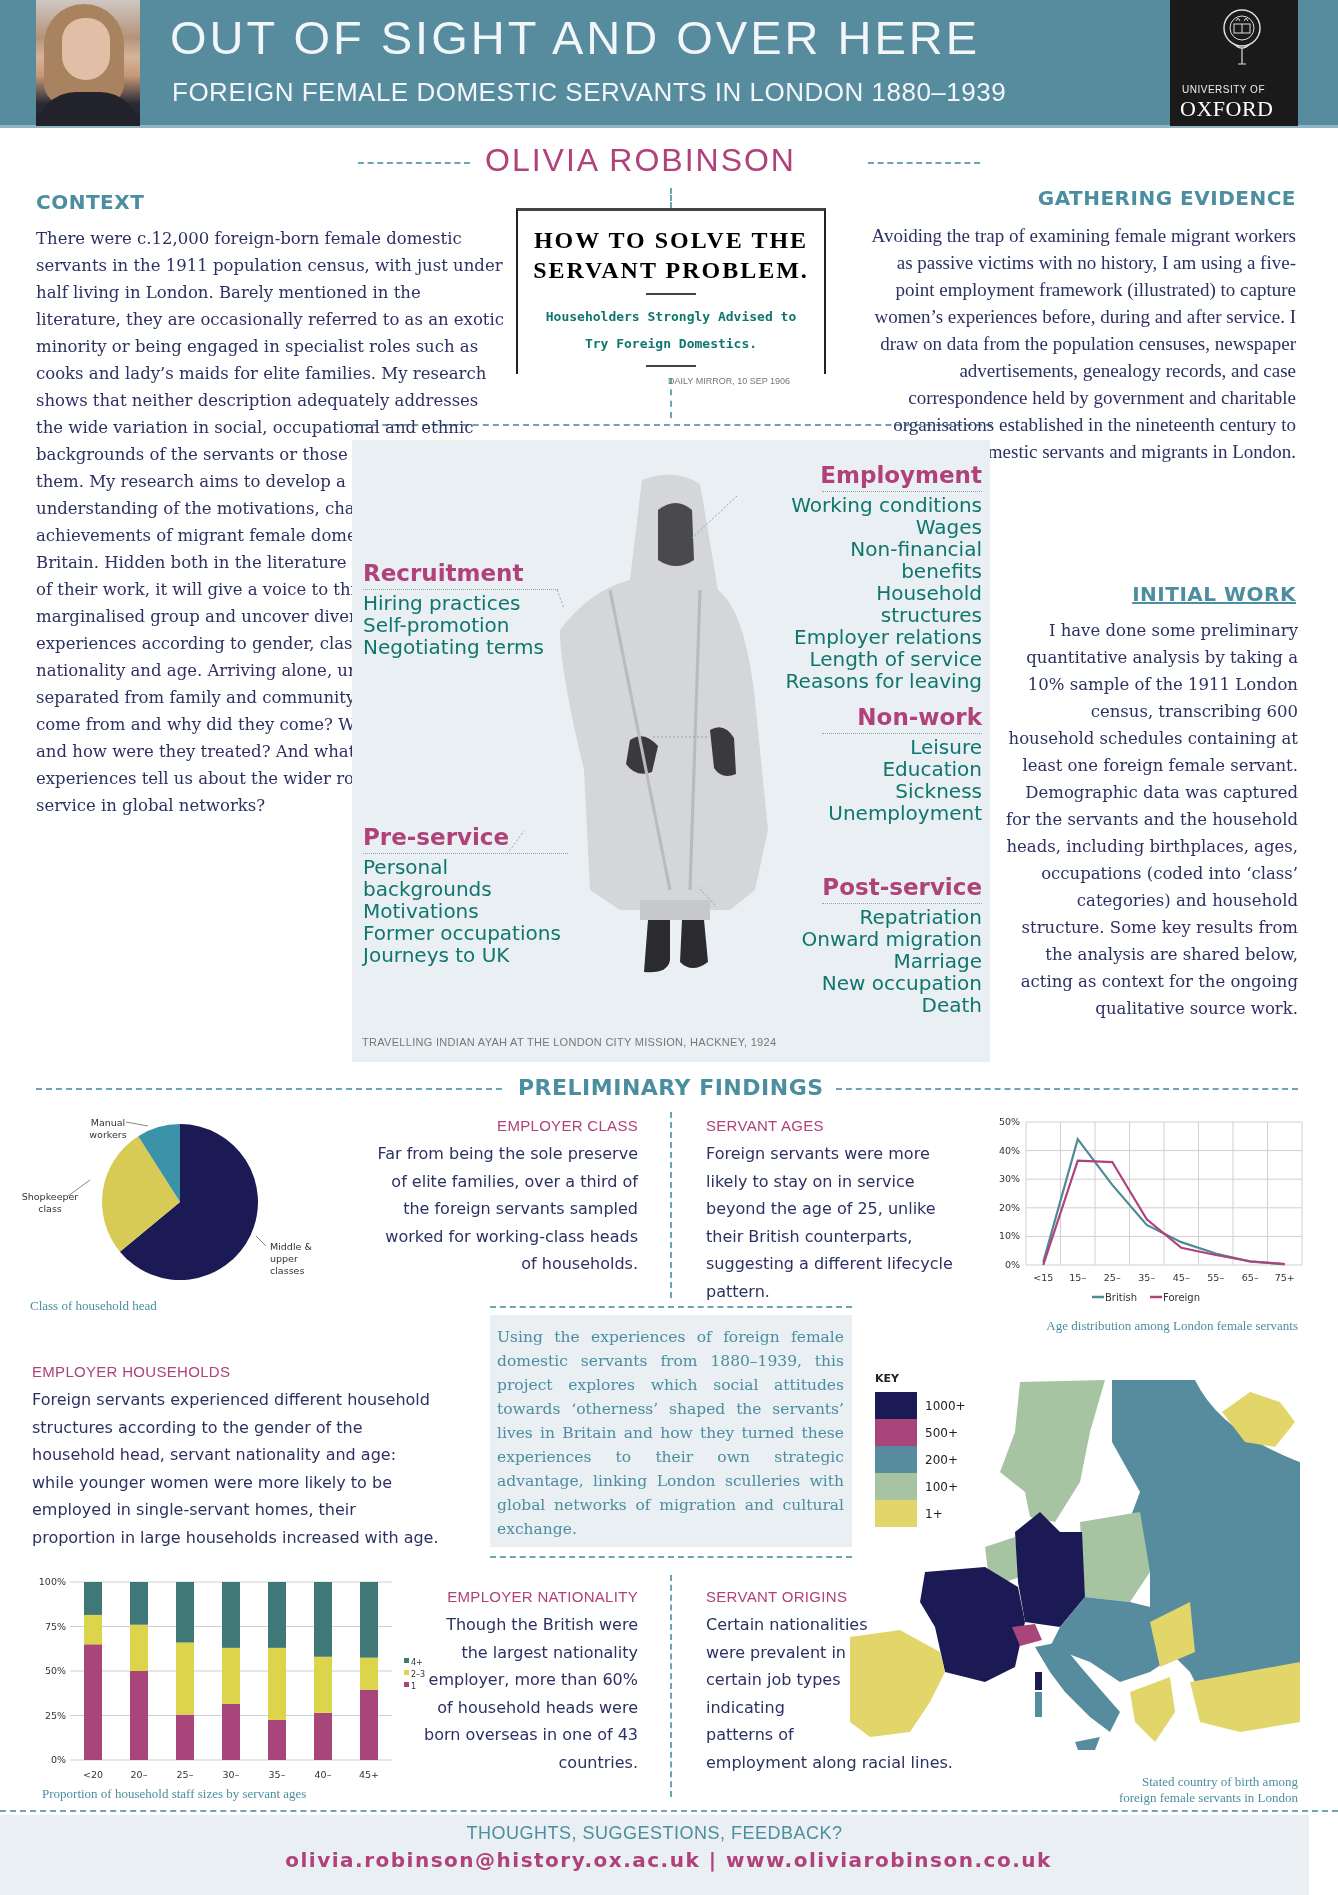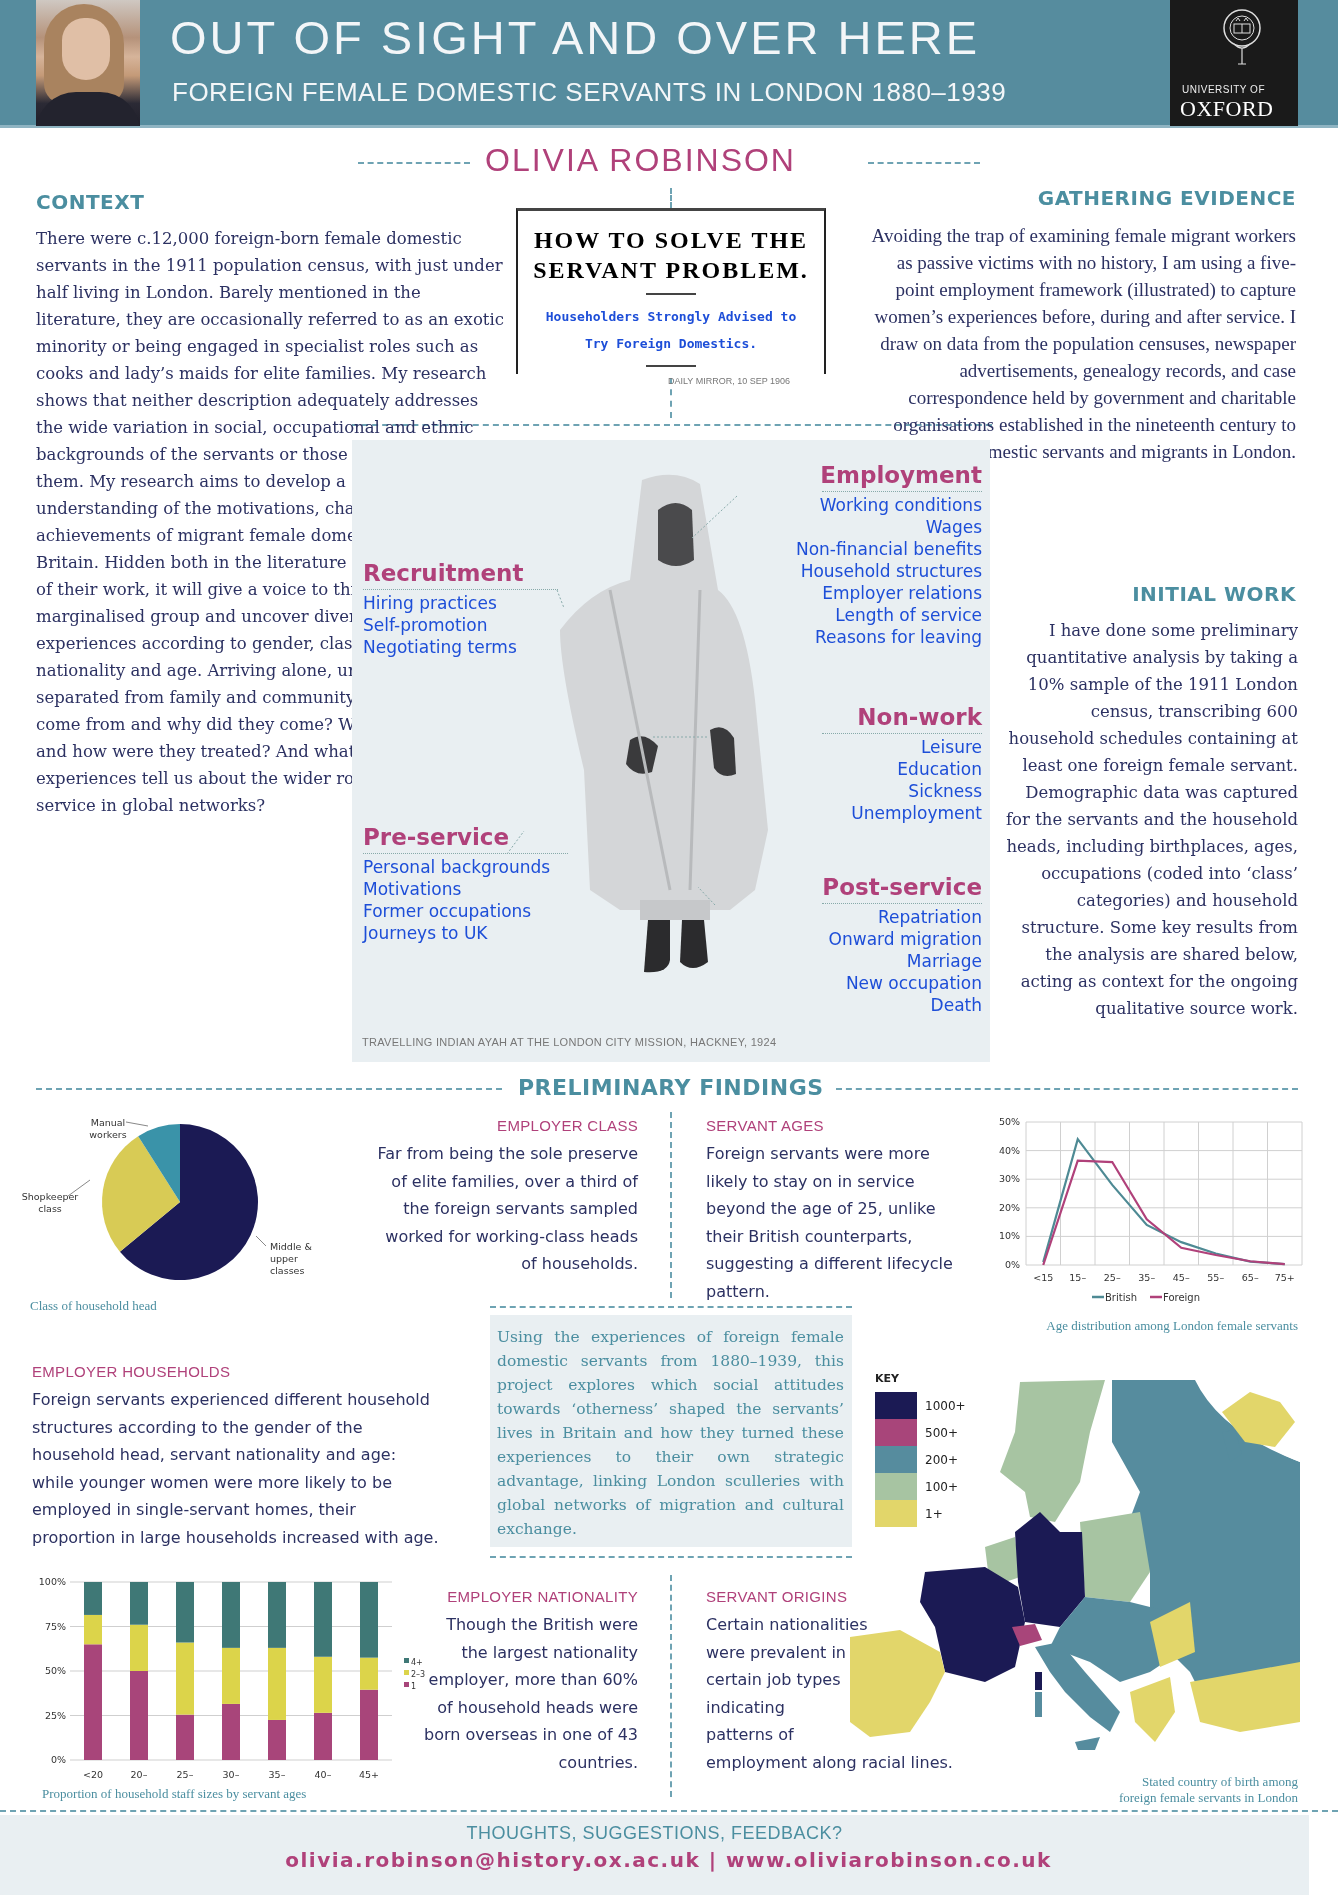--- a/index.html
+++ b/index.html
@@ -26,27 +26,27 @@
   .sec-head { font-family: "DejaVu Sans", sans-serif; font-weight: bold; font-size: 20px; color: #4b8ea0; letter-spacing: 0.5px; }
   .body-serif { font-family: "DejaVu Serif", serif; font-size: 16.5px; line-height: 27px; color: #2c3162; }
   .body-serif-r { font-family: "Liberation Serif", serif; font-size: 19px; line-height: 27px; color: #2c3162; text-align: right; }
   .body-sans { font-family: "DejaVu Sans", sans-serif; font-size: 16px; line-height: 27.5px; color: #2c3162; }
   .sub-head { font-family: "Liberation Sans", sans-serif; font-size: 15px; color: #b0417a; letter-spacing: 0.3px; }
   .caption { font-family: "Liberation Serif", serif; font-size: 13px; color: #4b8ea0; }
   
   #clip { left: 516px; top: 208px; width: 310px; height: 166px; border-left: 2px solid #222; border-right: 2px solid #222; border-top: 3px solid #444; background: #fff; text-align: center; font-family: "DejaVu Serif", serif; }
   #clip-h1 { margin-top: 14px; font-size: 24px; font-weight: bold; letter-spacing: 2px; color: #000000; line-height: 30px; font-family: "Liberation Serif", serif; }
   #clip-rule1, #clip-rule2 { width: 50px; height: 2px; background: #444; margin: 8px auto; }
-  #clip-h2 { font-family: "DejaVu Sans Mono", monospace; font-size: 13px; font-weight: bold; color: #1d4ed8; line-height: 27px; }
+  #clip-h2 { font-family: "DejaVu Sans Mono", monospace; font-size: 13px; font-weight: bold; color: #0f766e; line-height: 27px; }
   #clip-src { left: 668px; top: 376px; font-size: 9px; color: #777; font-family: "Liberation Sans", sans-serif; }
   
   #frame { left: 352px; top: 440px; width: 638px; height: 622px; background: #e9eff2; }
   #ayah { left: 550px; top: 470px; width: 250px; height: 520px; }
   .fw-title { font-family: "DejaVu Sans", sans-serif; font-weight: bold; font-size: 23px; color: #b0417a; }
-  .fw-item { font-family: "DejaVu Sans", sans-serif; font-size: 17px; line-height: 22px; color: #1d4ed8; }
+  .fw-item { font-family: "DejaVu Sans", sans-serif; font-size: 20px; line-height: 22px; color: #0f766e; }
   .fw-right { text-align: right; }
   .fw-rule { height: 0; border-top: 1.5px dotted #8aa; }
   #ayah-caption { left: 362px; top: 1036px; font-family: "Liberation Sans", sans-serif; font-size: 11px; color: #777; letter-spacing: 0.3px; }
   
   #findings-head { left: 518px; top: 1075px; font-size: 22px; }
   #quote-box { left: 490px; top: 1315px; width: 362px; height: 232px; background: #e9eff2; padding: 10px 8px 0 7px; font-family: "DejaVu Serif", serif; font-size: 15.5px; line-height: 24px; color: #4b8ea0; text-align: justify; }
   
   #footer { left: 0; top: 1815px; width: 1309px; height: 80px; background: #e9eff2; text-align: center; }
   #footer-q { margin-top: 8px; font-family: "Liberation Sans", sans-serif; font-size: 18px; color: #4b8ea0; letter-spacing: 0.5px; }
   #footer-contact { margin-top: 4px; font-family: "DejaVu Sans", sans-serif; font-size: 20px; color: #b0417a; font-weight: bold; letter-spacing: 1.5px; margin-left: 28px; }
@@ -100,21 +100,21 @@
   </div>
   <div id="clip-rule2"></div>
 </div>
 <div id="clip-src" class="abs">DAILY MIRROR, 10 SEP 1906</div>
 
 <div class="abs sec-head" style="right:42px;top:186px;">GATHERING EVIDENCE</div>
 <div class="abs body-serif-r" style="left:858px;top:222px;width:438px;">
   <div id="gathering-text">Avoiding the trap of examining female migrant workers as passive victims with no history, I am using a five-point employment framework (illustrated) to capture women’s experiences before, during and after service. I draw on data from the population censuses, newspaper advertisements, genealogy records, and case correspondence held by government and charitable organisations established in the nineteenth century to support domestic servants and migrants in London.</div>
 </div>
 
-<div class="abs sec-head" style="right:42px;top:582px;">INITIAL WORK</div>
+<div class="abs sec-head" style="right:42px;top:582px;text-decoration:underline;">INITIAL WORK</div>
 <div class="abs body-serif" style="left:1000px;top:617px;width:298px;text-align:right;line-height:27px;font-size:16.5px;">
   <div>I have done some preliminary quantitative analysis by taking a 10% sample of the 1911 London census, transcribing 600 household schedules containing at least one foreign female servant. Demographic data was captured for the servants and the household heads, including birthplaces, ages, occupations (coded into ‘class’ categories) and household structure. Some key results from the analysis are shared below, acting as context for the ongoing qualitative source work.</div>
 </div>
 
 <div id="frame" class="abs"></div>
 <svg id="ayah" class="abs" viewBox="0 0 250 520">
   <path d="M92 10 Q125 -2 150 14 L168 120 Q195 140 205 230 L218 360 L205 420 L180 440 L70 440 L40 420 L34 300 Q10 200 10 160 Q40 120 80 110 Z" fill="#d4d6d8"></path>
   <path d="M108 40 Q126 26 142 40 L144 90 Q126 102 108 90 Z" fill="#4a4a4c"></path>
   <path d="M80 270 q14 -10 28 6 l-6 26 q-16 6 -26 -8 Z" fill="#3a3a3c"></path>
   <path d="M160 260 q14 -8 24 8 l2 36 q-14 6 -22 -6 Z" fill="#3a3a3c"></path>

